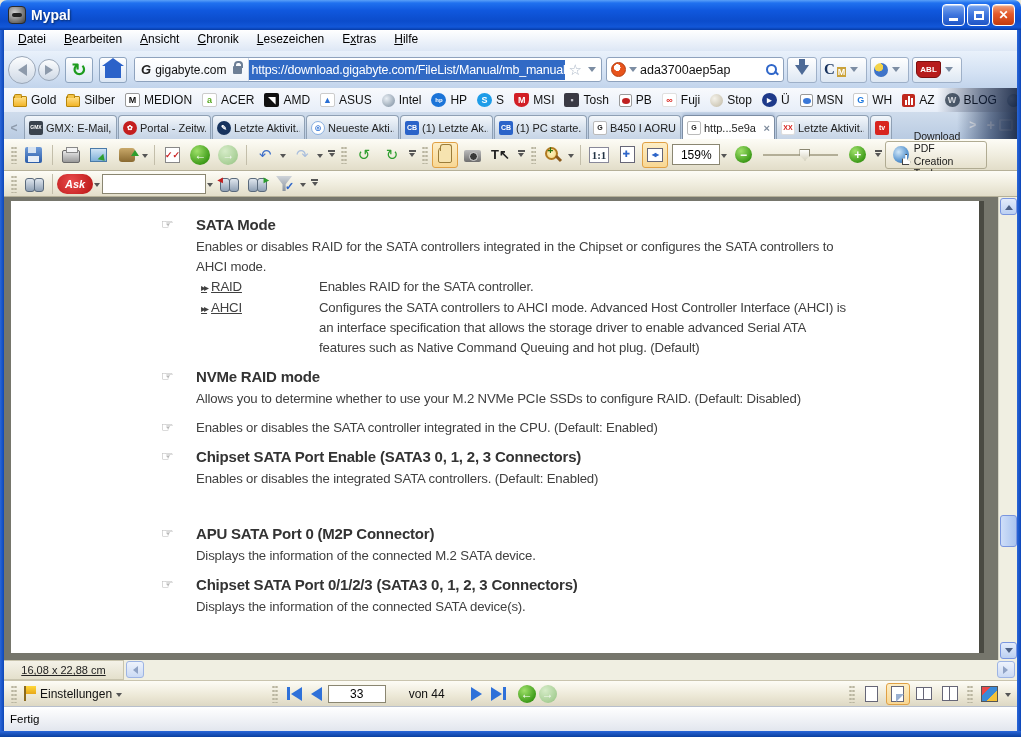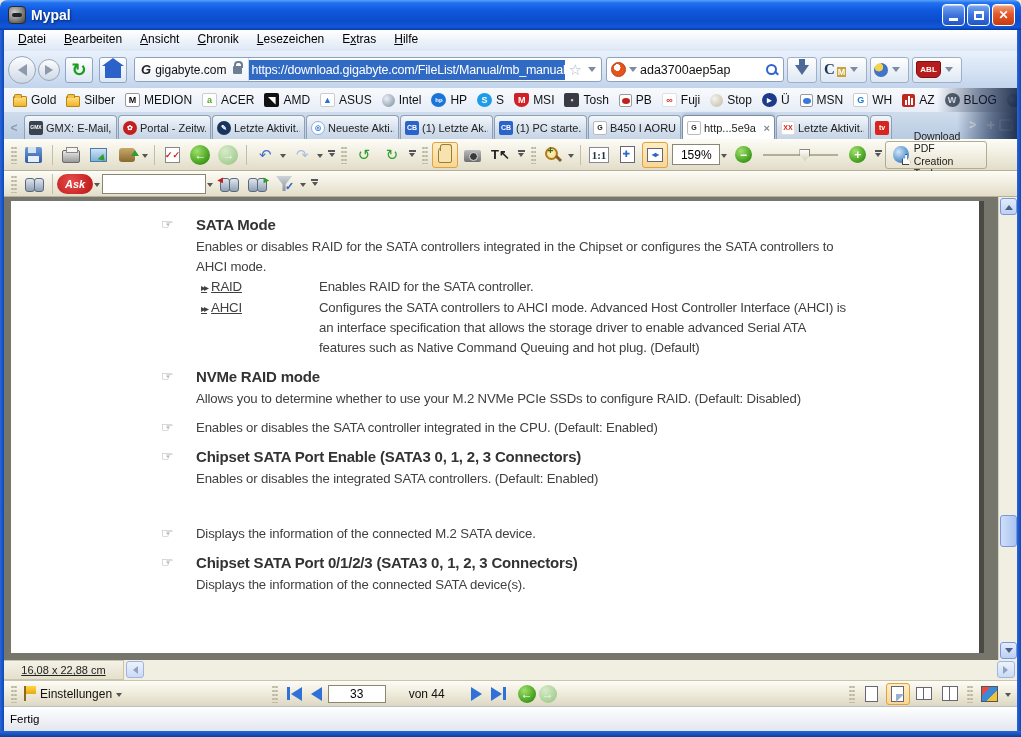--- a/index.html
+++ b/index.html
@@ -630,21 +630,21 @@
             <span class="term"><span class="bullets">▸▸</span><span>AHCI</span></span>
             <span class="desc">Configures the SATA controllers to AHCI mode. Advanced Host Controller Interface (AHCI) is an interface specification that allows the storage driver to enable advanced Serial ATA features such as Native Command Queuing and hot plug. (Default)</span>
           </div>
           <div class="sec-h"><span class="manicule">☞</span><span>NVMe RAID mode</span></div>
           <div class="sec-b">Allows you to determine whether to use your M.2 NVMe PCIe SSDs to configure RAID. (Default: Disabled)</div>
           <div class="sec-h"><span class="manicule">☞</span></div>
           <div class="sec-b">Enables or disables the SATA controller integrated in the CPU. (Default: Enabled)</div>
           <div class="sec-h"><span class="manicule">☞</span><span>Chipset SATA Port Enable (SATA3 0, 1, 2, 3 Connectors)</span></div>
           <div class="sec-b">Enables or disables the integrated SATA controllers. (Default: Enabled)</div>
           <div class="gapblock"></div>
-          <div class="sec-h"><span class="manicule">☞</span></div>
+          <div class="sec-h"><span class="manicule">☞</span><span>APU SATA Port 0 (M2P Connector)</span></div>
           <div class="sec-b">Displays the information of the connected M.2 SATA device.</div>
           <div class="sec-h"><span class="manicule">☞</span><span>Chipset SATA Port 0/1/2/3 (SATA3 0, 1, 2, 3 Connectors)</span></div>
           <div class="sec-b">Displays the information of the connected SATA device(s).</div>
         </div>
     </div>
     <div class="pageshadow"></div>
     <div class="vscroll">
       <span class="sbtn" style="top:1px;">
           <span class="tri-u"></span>
         </span>

